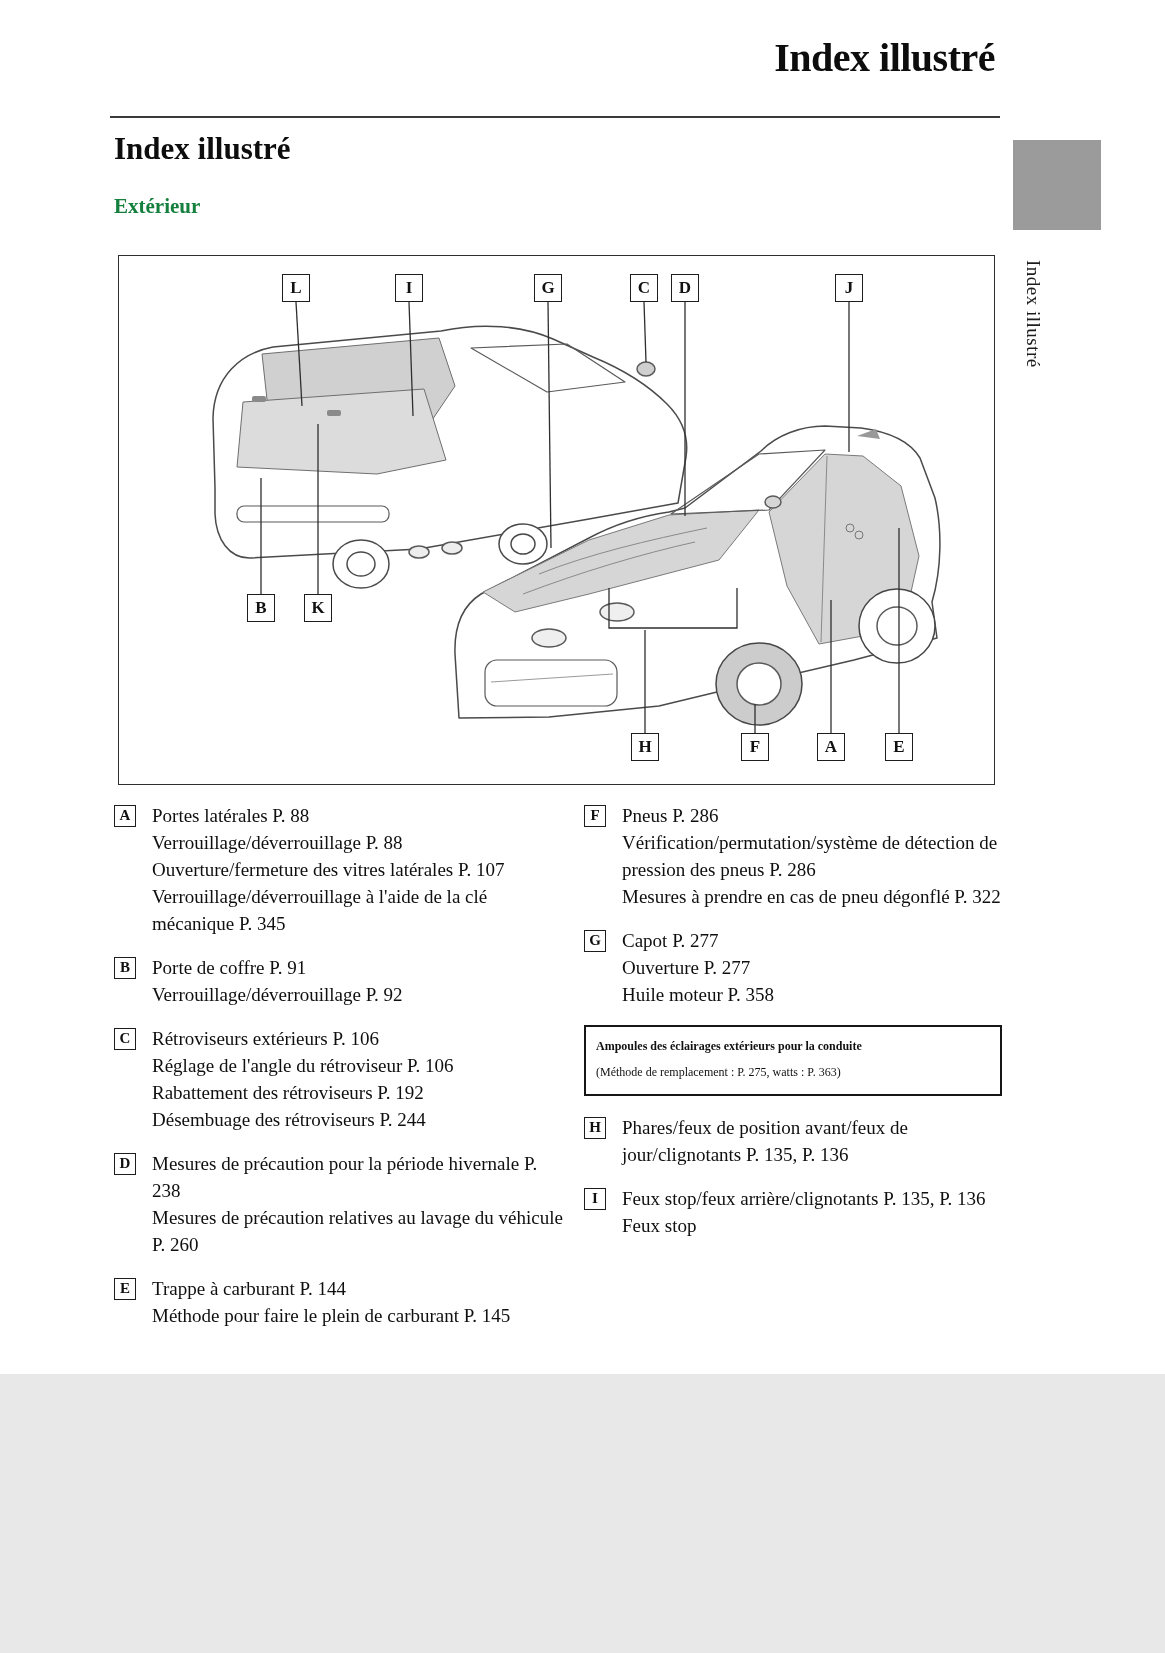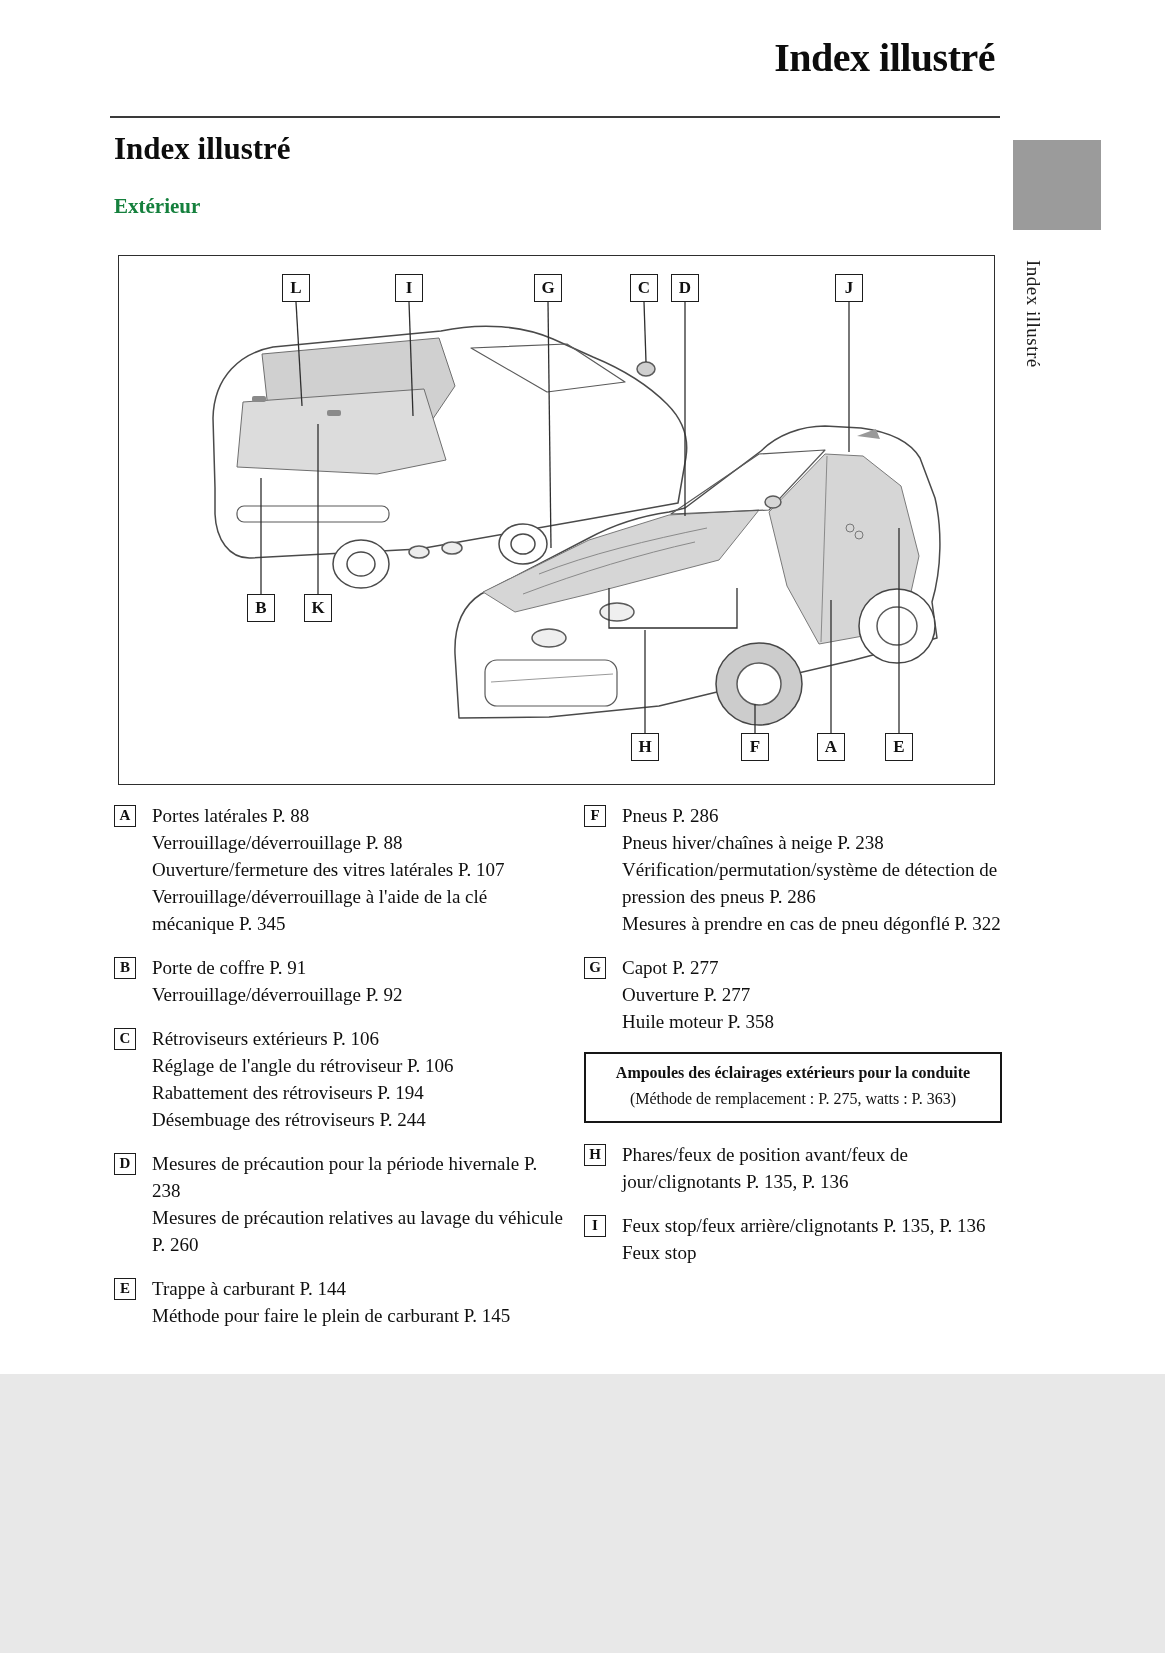--- a/index.html
+++ b/index.html
@@ -22,21 +22,21 @@
 
   .col{position:absolute;}
   #left-col{left:114px;top:802px;width:456px;}
   #right-col{left:584px;top:802px;width:418px;}
 
   .entry{position:relative;padding-left:38px;margin-bottom:17px;font-size:19px;line-height:27px;color:#0f0f0f;}
   .letter-box{position:absolute;left:0;top:3px;width:22px;height:22px;border:1.5px solid #1d1d1d;box-sizing:border-box;
               text-align:center;line-height:19px;font-size:15px;font-weight:bold;background:#fff;}
   .entry-line{margin:0;}
 
-  .note-box{border:2px solid #161616;padding:6px 10px 9px 10px;margin:4px 0 18px 0;font-size:16px;line-height:26px;box-sizing:border-box;text-align:center;}
+  .note-box{border:2px solid #161616;padding:6px 10px 9px 10px;margin:4px 0 18px 0;font-size:12px;line-height:26px;box-sizing:border-box;}
   .note-title{font-weight:bold;}
 
   .page-number{position:absolute;right:170px;top:1576px;font-size:20px;font-weight:bold;color:#0d0d0d;text-align:right;}
 </style>
 </head>
 <body>
 
 <div class="page">
 
   <div class="header-title">Index illustré</div>
@@ -130,39 +130,38 @@
       </div>
       <div class="entry">
         <span class="letter-box">B</span>
         <div class="entry-line">Porte de coffre P. 91</div>
         <div class="entry-line">Verrouillage/déverrouillage P. 92</div>
       </div>
       <div class="entry">
         <span class="letter-box">C</span>
         <div class="entry-line">Rétroviseurs extérieurs P. 106</div>
         <div class="entry-line">Réglage de l'angle du rétroviseur P. 106</div>
-        <div class="entry-line">Rabattement des rétroviseurs P. 194</div>
+        <div class="entry-line">Rabattement des rétroviseurs P. 192</div>
         <div class="entry-line">Désembuage des rétroviseurs P. 244</div>
       </div>
       <div class="entry">
         <span class="letter-box">D</span>
         <div class="entry-line">Mesures de précaution pour la période hivernale P. 238</div>
         <div class="entry-line">Mesures de précaution relatives au lavage du véhicule P. 260</div>
       </div>
       <div class="entry">
         <span class="letter-box">E</span>
         <div class="entry-line">Trappe à carburant P. 144</div>
         <div class="entry-line">Méthode pour faire le plein de carburant P. 145</div>
       </div>
     </div>
   <div id="right-col" class="col">
       <div class="entry">
         <span class="letter-box">F</span>
         <div class="entry-line">Pneus P. 286</div>
-        <div class="entry-line">Pneus hiver/chaînes à neige P. 238</div>
         <div class="entry-line">Vérification/permutation/système de détection de pression des pneus P. 286</div>
         <div class="entry-line">Mesures à prendre en cas de pneu dégonflé P. 322</div>
       </div>
       <div class="entry">
         <span class="letter-box">G</span>
         <div class="entry-line">Capot P. 277</div>
         <div class="entry-line">Ouverture P. 277</div>
         <div class="entry-line">Huile moteur P. 358</div>
       </div>
       <div class="note-box">

